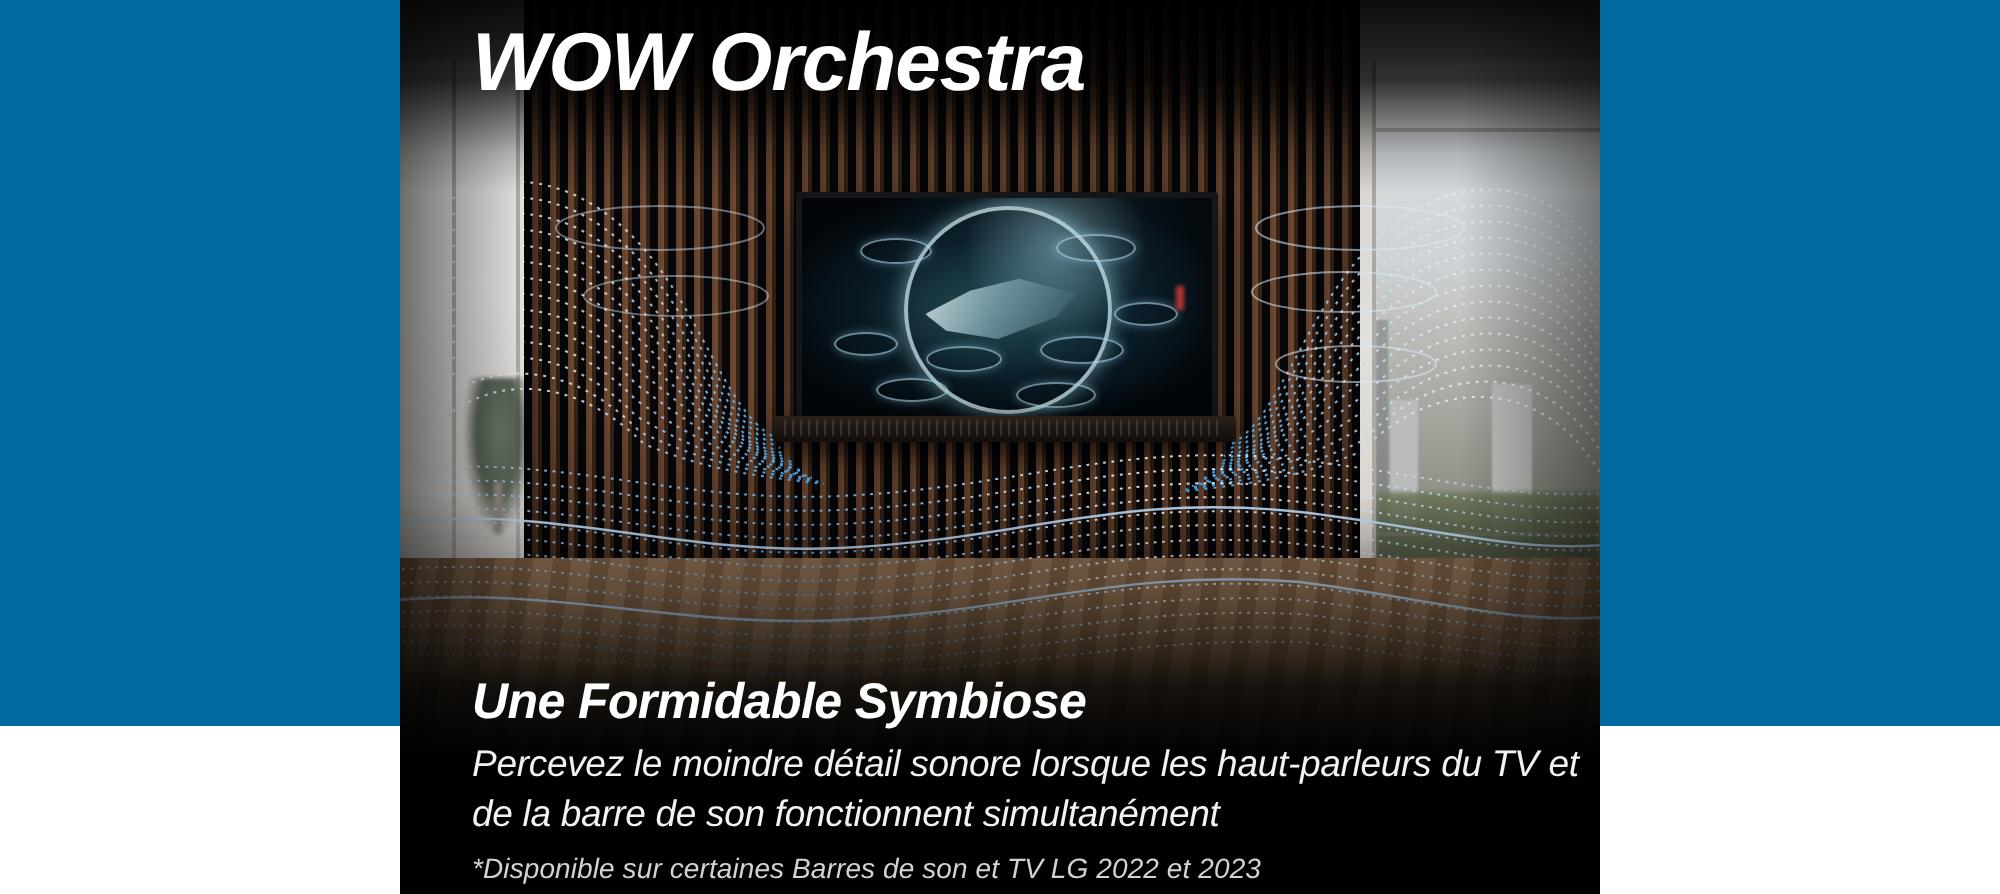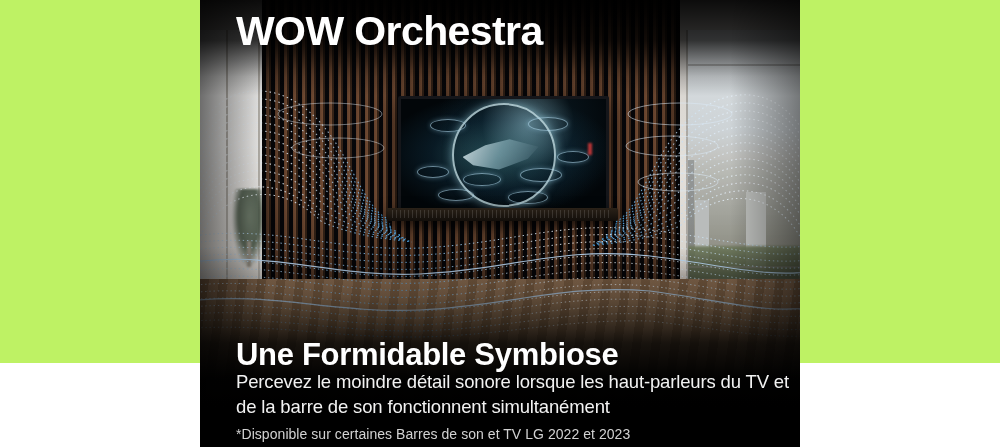--- a/index.html
+++ b/index.html
@@ -1,18 +1,18 @@
 <!DOCTYPE html>
 <html><head>
 <meta charset="utf-8">
 <style>
   html,body{margin:0;padding:0;background:#ffffff;}
   body{width:1000px;height:447px;overflow:hidden;font-family:"Liberation Sans",sans-serif;}
 
-  #stage{position:relative;width:1000px;height:363px;background:#bef264;}
+  #stage{position:relative;width:1000px;height:363px;background:#0369a1;font-style:italic;}
 
   
   #hero{
     position:absolute;left:200px;top:0;width:600px;height:447px;
     background:#07070a;overflow:hidden;
   }
 
   
   .wall{position:absolute;left:0;top:0;width:100%;height:100%;
     background:linear-gradient(180deg,#cfcbc6 0%,#e3e0db 38%,#d8d3cc 60%,#9a8572 72%,#6d5743 100%);}
@@ -97,21 +97,21 @@
     background:linear-gradient(180deg,rgba(0,0,0,0) 0%,rgba(0,0,0,.35) 24%,rgba(0,0,0,.85) 48%,rgba(0,0,0,.99) 66%,#000 80%,#000 100%);}
   .side-l{position:absolute;left:0;top:0;width:70px;height:100%;
     background:linear-gradient(90deg,rgba(0,0,0,.55),rgba(0,0,0,0));}
   .side-r{position:absolute;right:0;top:0;width:70px;height:100%;
     background:linear-gradient(270deg,rgba(0,0,0,.45),rgba(0,0,0,0));}
 
   
   .headline{position:absolute;left:36px;top:8px;color:#fff;
     font-size:41px;font-weight:700;letter-spacing:-.6px;line-height:1.15;white-space:nowrap;}
   .subhead{position:absolute;left:36px;top:337px;color:#fff;
-    font-size:31px;font-weight:600;letter-spacing:-.3px;line-height:1.15;white-space:nowrap;}
+    font-size:25px;font-weight:600;letter-spacing:-.3px;line-height:1.15;white-space:nowrap;}
   .body-copy{position:absolute;left:36px;top:370px;width:566px;color:#f2f2f2;
     font-size:18.5px;font-weight:400;line-height:1.33;letter-spacing:-.15px;}
   .footnote{position:absolute;left:36px;top:426px;color:#d2d2d2;
     font-size:14px;font-weight:400;letter-spacing:.05px;white-space:nowrap;}
 </style>
 </head>
 <body>
 
 <div id="stage">
 

